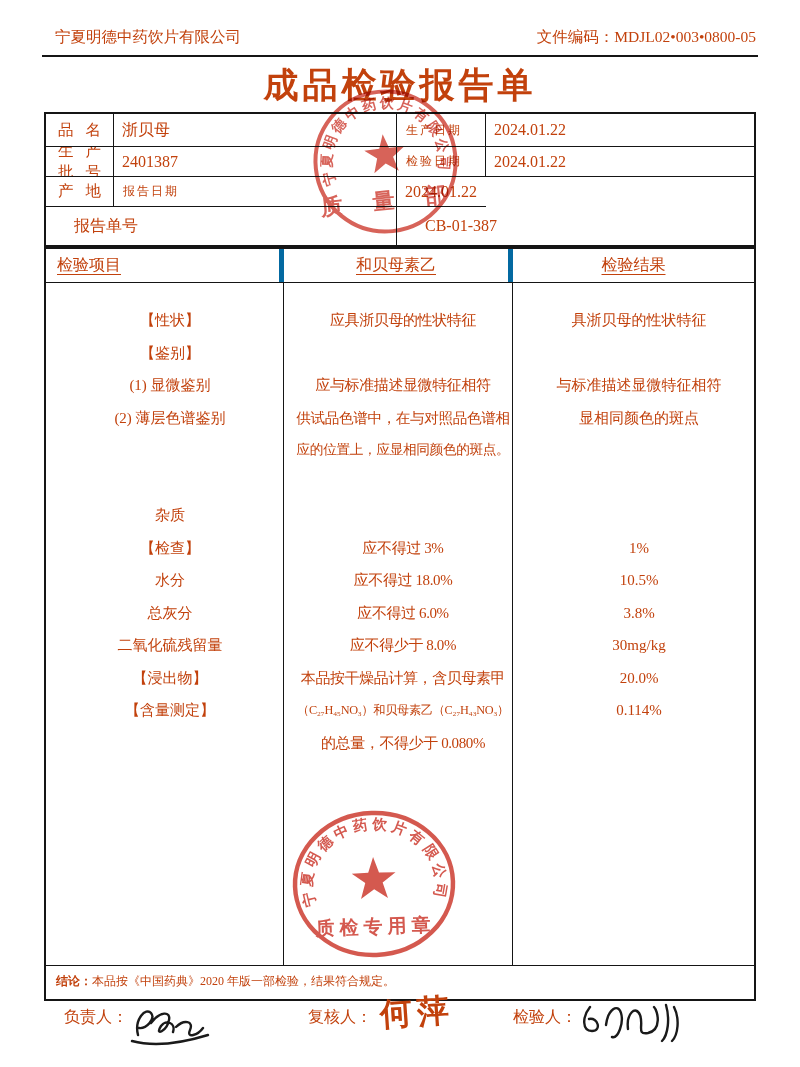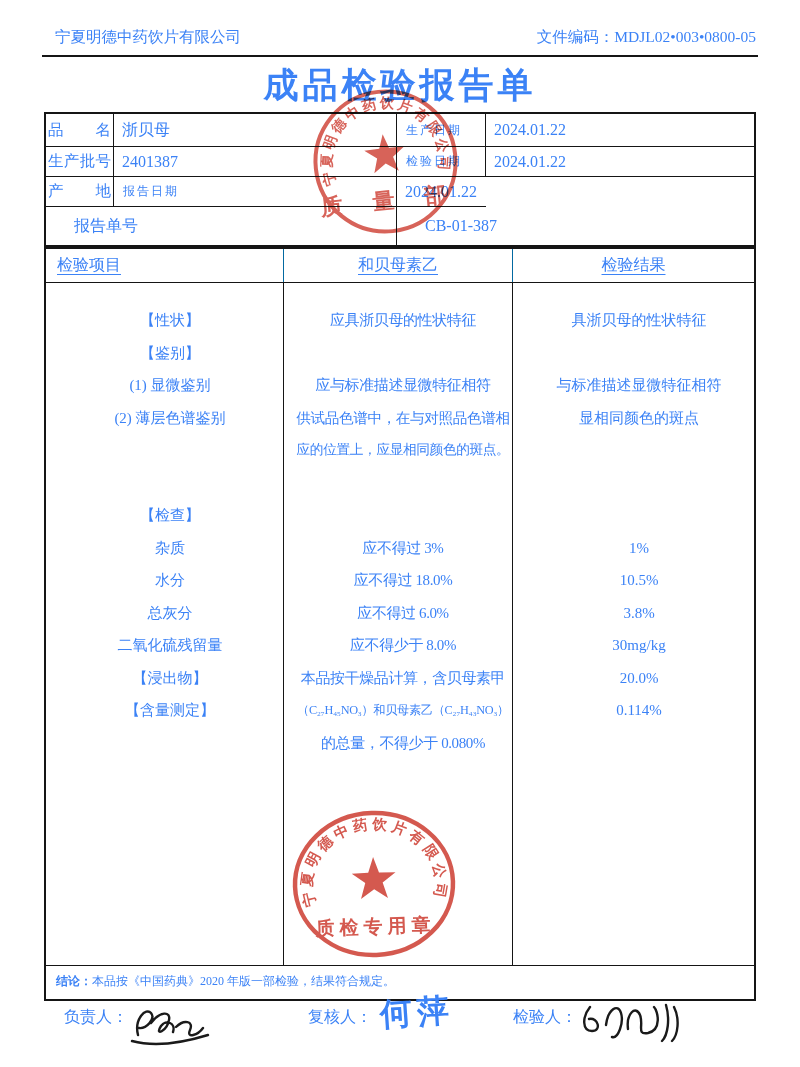--- a/index.html
+++ b/index.html
@@ -1,46 +1,46 @@
 <!DOCTYPE html>
 <html><head>
 <meta charset="utf-8">
 <style>
   html,body { margin:0; padding:0; background:#fff; }
   .page { position:relative; width:800px; height:1067px; background:#ffffff; overflow:hidden;
-          font-family:"Liberation Serif","DejaVu Serif",serif; color:#3b82f6; }
+          font-family:"Liberation Serif","DejaVu Serif",serif; color:#c2410c; }
 
   
   .hdr { position:absolute; top:27px; left:55px; right:44px; display:flex;
          justify-content:space-between; font-size:15.5px; }
   .hdr-rule { position:absolute; top:55px; left:42px; width:716px; height:2px; background:#151515; }
   .title { position:absolute; top:62px; left:0; width:100%; margin:0; text-align:center;
            font-family:"Liberation Sans","DejaVu Sans",sans-serif;
            font-size:35px; font-weight:700; letter-spacing:4px; }
 
   
   .info-table { position:absolute; left:44px; top:112px; width:712px; height:135px;
                 border:2px solid #151515; box-sizing:border-box; display:grid;
                 grid-template-columns:68px 283px 89px 1fr;
                 grid-template-rows:33px 30px 30px 1fr; }
   .it-cell { box-sizing:border-box; border-right:1px solid #151515; border-bottom:1px solid #151515;
              display:flex; align-items:center; font-size:16px; padding:0 8px; overflow:hidden; }
-  .it-cell.lab { padding:0 2px; font-size:15.5px; }
+  .it-cell.lab { padding:0 12px; font-size:15.5px; }
   .it-cell.lab .spread { display:inline-block; width:100%; text-align:justify; text-align-last:justify; }
   .it-cell.dlab { padding-left:9px; letter-spacing:2px; font-size:12px; }
   .it-cell.nbr { border-right:none; }
   .it-cell.nbb { border-bottom:none;padding-left:28px; }
   .it-cell.span12 { grid-column:1/3; }
   .it-cell.span34 { grid-column:3/5; }
 
   
   .main-table { position:absolute; left:44px; top:247px; width:712px; height:754px;
                 border:2px solid #151515; box-sizing:border-box; display:flex; flex-direction:column; }
   .mt-header { height:33px; flex:none; border-bottom:1px solid #151515; display:flex; }
-  .mt-h { box-sizing:border-box; border-right:1px solid #0369a1; display:flex; align-items:center;
+  .mt-h { box-sizing:border-box; border-right:5px solid #0369a1; display:flex; align-items:center;
           justify-content:center; font-size:16px; }
   .mt-h span { text-decoration:underline; text-underline-offset:4px; }
   .mt-h.c1 { width:238px; justify-content:flex-start; padding-left:11px; }
   .mt-h.c2 { width:229px; }
   .mt-h.c3 { flex:1; border-right:none; }
   .mt-body { flex:1; display:flex; min-height:0; }
   .mt-col { box-sizing:border-box; border-right:1px solid #151515; padding-top:21px; }
   .mt-col.c1 { width:238px; }
   .mt-col.c2 { width:229px; }
   .mt-col.c3 { flex:1; border-right:none; }
@@ -121,22 +121,22 @@
         </div>
     </div>
     <div class="mt-body">
       <div class="mt-col c1" id="col-items">
           <div class="bline">【性状】</div>
           <div class="bline">【鉴别】</div>
           <div class="bline">(1) 显微鉴别</div>
           <div class="bline">(2) 薄层色谱鉴别</div>
           <div class="bline"></div>
           <div class="bline"></div>
+          <div class="bline">杂质</div>
           <div class="bline">【检查】</div>
-          <div class="bline">杂质</div>
           <div class="bline">水分</div>
           <div class="bline">总灰分</div>
           <div class="bline">二氧化硫残留量</div>
           <div class="bline">【浸出物】</div>
           <div class="bline">【含量测定】</div>
           <div class="bline"></div>
           <div class="bline"></div>
         </div>
       <div class="mt-col c2" id="col-standards">
           <div class="bline">应具浙贝母的性状特征</div>

